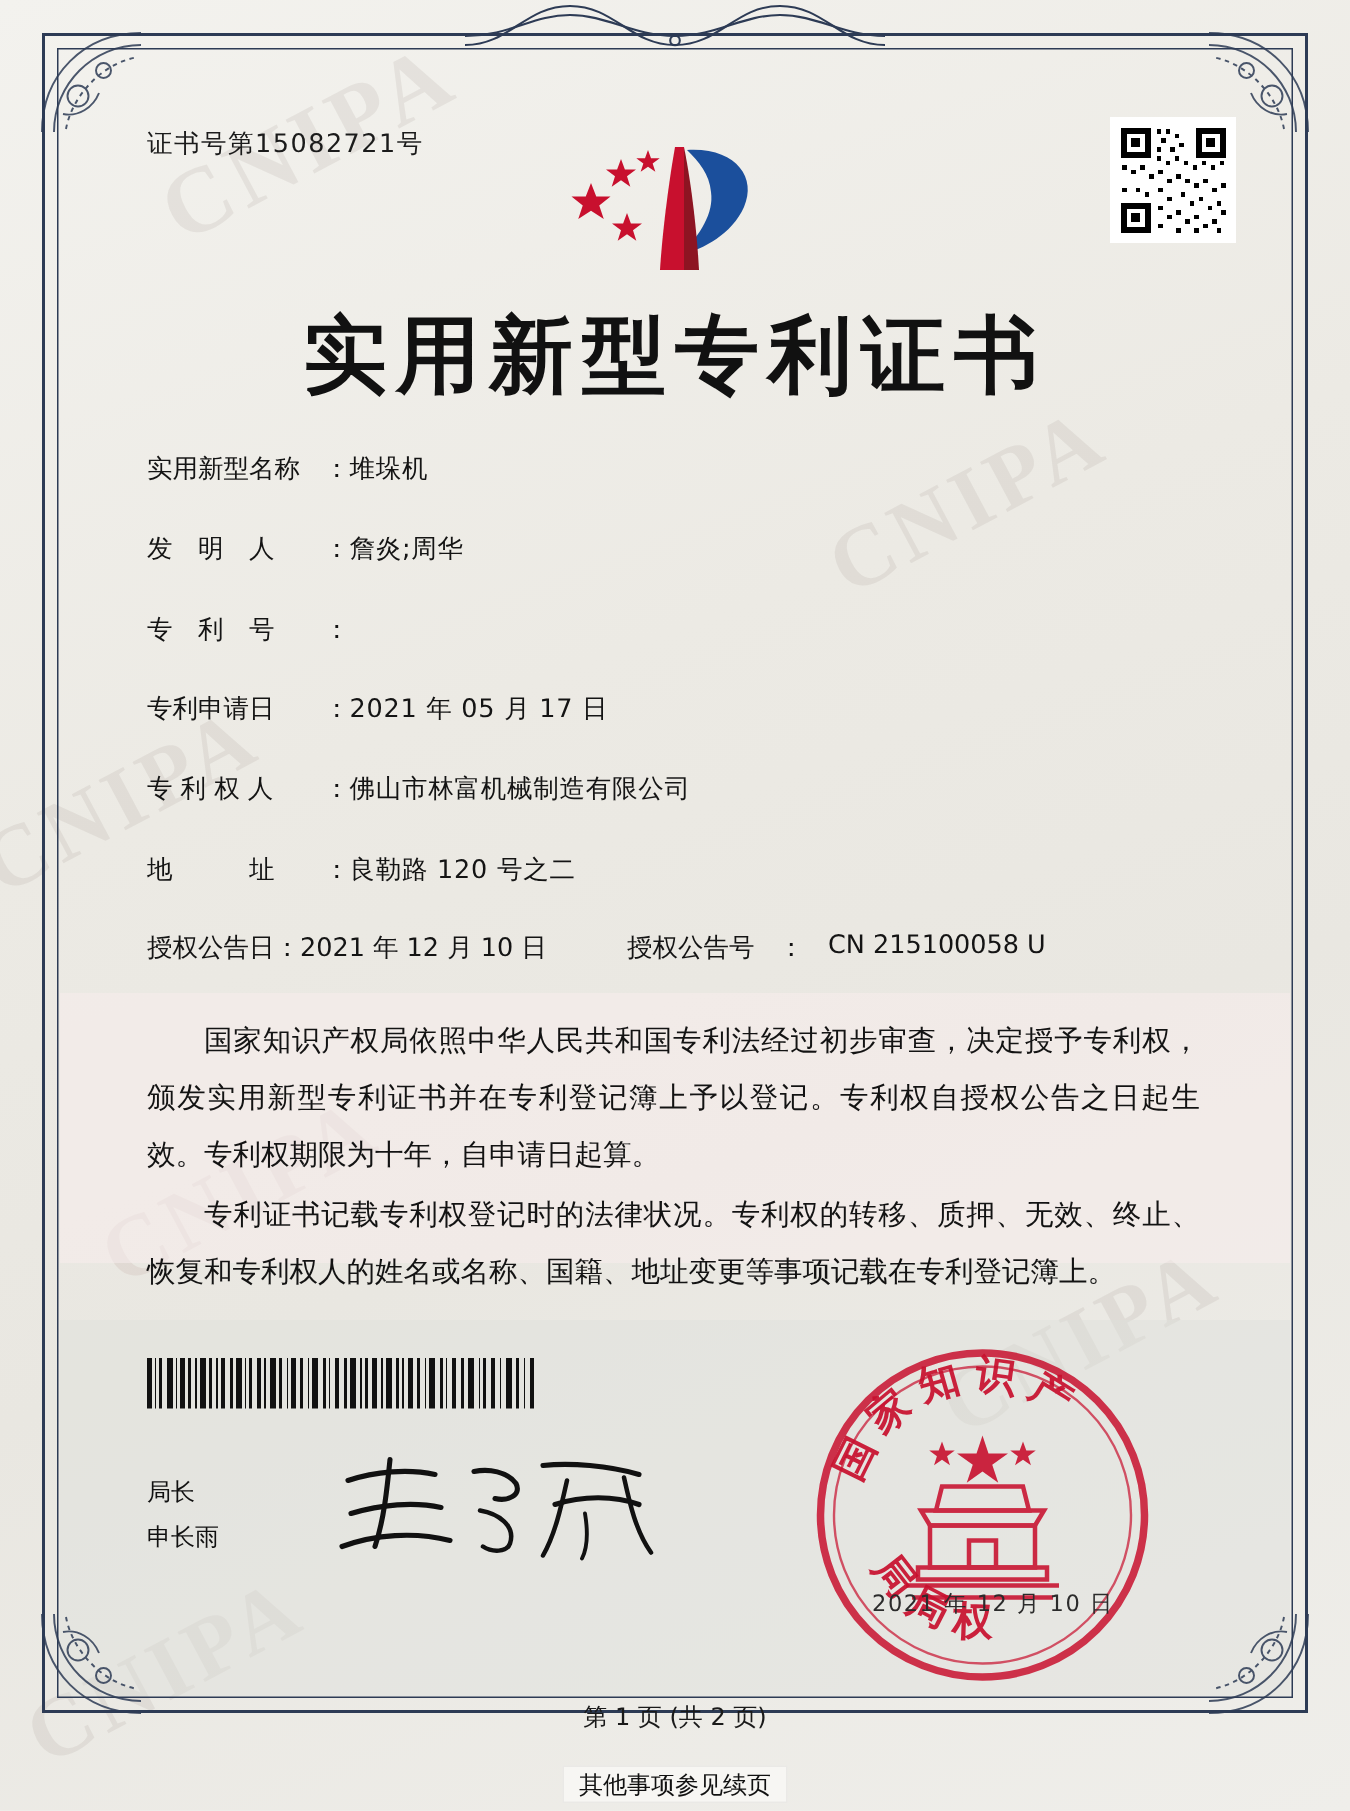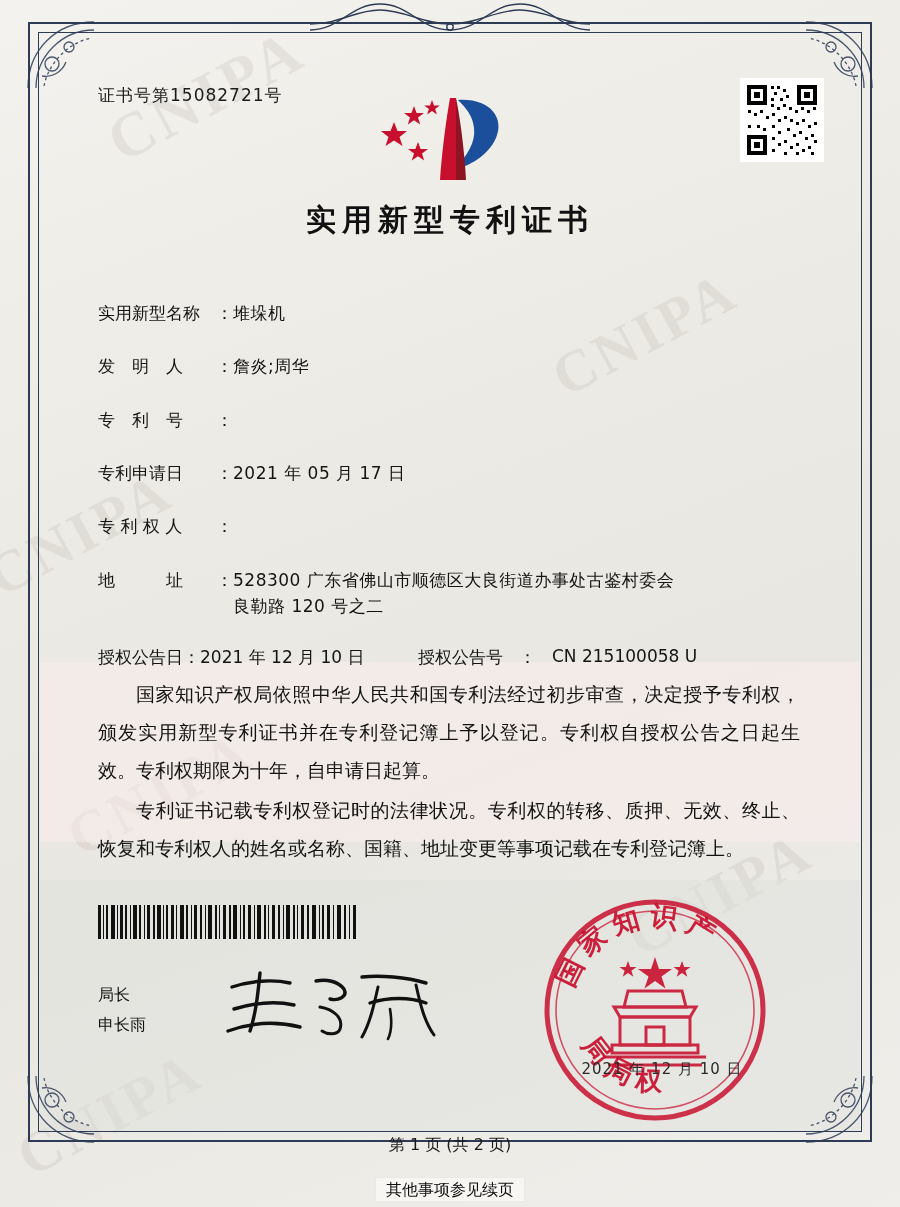--- a/index.html
+++ b/index.html
@@ -107,21 +107,21 @@
     left: 300px; top: 24px;
     width: 170px; height: 110px;
   }
 
   .doc-title {
     position: absolute;
     left: 0; right: 0; top: 140px;
     text-align: center;
     font-family: "DejaVu Sans", "Liberation Sans", sans-serif;
     font-weight: bold;
-    font-size: 30px;
+    font-size: 56px;
     letter-spacing: 6px;
     color: #111;
   }
 
   .fields {
     position: absolute;
     left: 28px; top: 240px;
     width: 700px;
   }
   .field-row {
@@ -427,27 +427,27 @@
 
       <div class="field-row">
         <div class="field-label">专利申请日</div>
         <div class="field-colon">：</div>
         <div class="field-value">2021 年 05 月 17 日</div>
       </div>
 
       <div class="field-row">
         <div class="field-label">专 利 权 人</div>
         <div class="field-colon">：</div>
+        <div class="field-value">佛山市林富机械制造有限公司</div>
       </div>
 
       <div class="field-row">
         <div class="field-label">地　　　址</div>
         <div class="field-colon">：</div>
         <div class="field-value">
-          <span>528300 广东省佛山市顺德区大良街道办事处古鉴村委会</span>
           <span class="line2">良勒路 120 号之二</span>
         </div>
       </div>
 
       <div class="pub-row">
         <div class="pub-left">
           <span>授权公告日</span>
           <span>：</span>
           <span>2021 年 12 月 10 日</span>
         </div>

